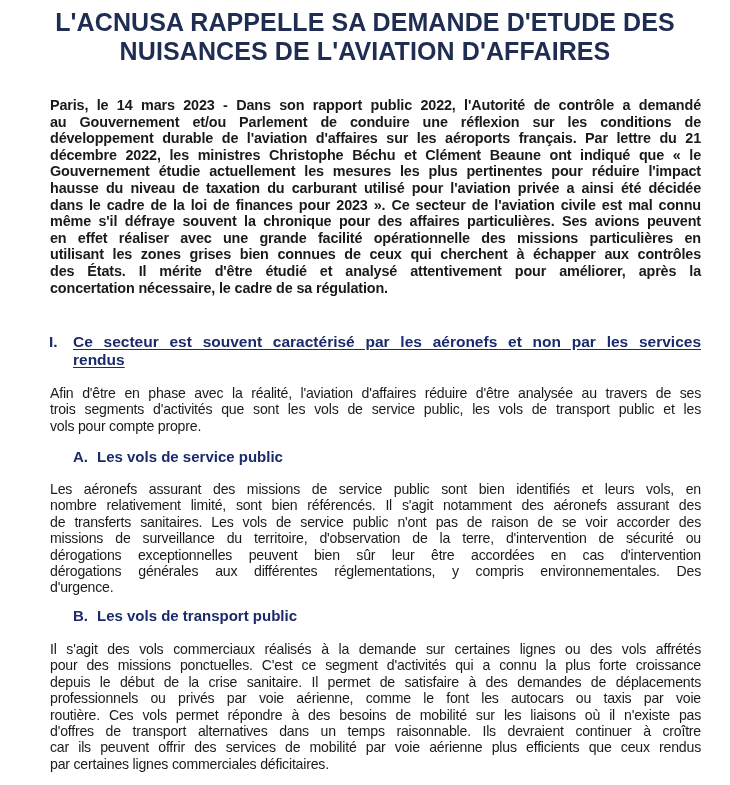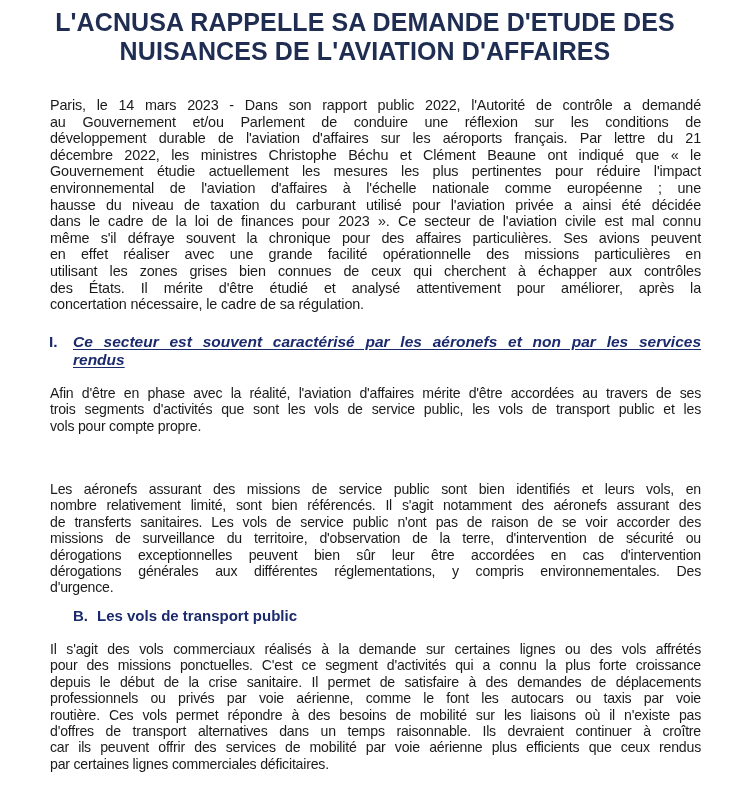--- a/index.html
+++ b/index.html
@@ -36,21 +36,21 @@
       margin: 0;
     }
     .title span { display: block; }
     .intro {
       position: absolute;
       left: 50px;
       top: 97px;
       width: 651px;
       font-size: 14.4px;
       line-height: 16.6px;
-      font-weight: normal;
+      font-weight: bold;
       color: #1a1a1a;
       text-align: justify;
       margin: 0;
       letter-spacing: -0.15px;
     }
     .intro .line, .para .line {
       display: block;
       text-align: justify;
       text-align-last: justify;
       white-space: nowrap;
@@ -73,21 +73,20 @@
       left: 0;
       top: 0;
     }
     .section-heading .text {
       position: absolute;
       left: 24px;
       top: 0;
       width: 628px;
       text-decoration: underline;
       text-underline-offset: 2px;
-      font-style: italic;
     }
     .section-heading .text .line {
       display: block;
       text-align: justify;
       text-align-last: justify;
       white-space: nowrap;
     }
     .section-heading .text .line.last { text-align-last: left; }
     .para {
       position: absolute;
@@ -121,44 +120,46 @@
     <span>L'ACNUSA RAPPELLE SA DEMANDE D'ETUDE DES</span>
     <span>NUISANCES DE L'AVIATION D'AFFAIRES</span>
   </h1>
 
   <p class="intro">
     <span class="line">Paris, le 14 mars 2023 - Dans son rapport public 2022, l'Autorité de contrôle a demandé</span>
     <span class="line">au Gouvernement et/ou Parlement de conduire une réflexion sur les conditions de</span>
     <span class="line">développement durable de l'aviation d'affaires sur les aéroports français. Par lettre du 21</span>
     <span class="line">décembre 2022, les ministres Christophe Béchu et Clément Beaune ont indiqué que « le</span>
     <span class="line">Gouvernement étudie actuellement les mesures les plus pertinentes pour réduire l'impact</span>
-    <span class="line">environnemental de l'aviation d'affaires à l'échelle nationale comme européenne ; une</span>
     <span class="line">hausse du niveau de taxation du carburant utilisé pour l'aviation privée a ainsi été décidée</span>
     <span class="line">dans le cadre de la loi de finances pour 2023 ». Ce secteur de l'aviation civile est mal connu</span>
     <span class="line">même s'il défraye souvent la chronique pour des affaires particulières. Ses avions peuvent</span>
     <span class="line">en effet réaliser avec une grande facilité opérationnelle des missions particulières en</span>
     <span class="line">utilisant les zones grises bien connues de ceux qui cherchent à échapper aux contrôles</span>
     <span class="line">des États. Il mérite d'être étudié et analysé attentivement pour améliorer, après la</span>
     <span class="line last">concertation nécessaire, le cadre de sa régulation.</span>
   </p>
 
   <h2 class="section-heading">
     <span class="num">I.</span>
     <span class="text">
       <span class="line">Ce secteur est souvent caractérisé par les aéronefs et non par les services</span>
       <span class="line last">rendus</span>
     </span>
   </h2>
 
   <p class="para" style="top: 385px;">
-    <span class="line">Afin d'être en phase avec la réalité, l'aviation d'affaires mérite d'être accordées au travers de ses</span>
+    <span class="line">Afin d'être en phase avec la réalité, l'aviation d'affaires réduire d'être analysée au travers de ses</span>
     <span class="line">trois segments d'activités que sont les vols de service public, les vols de transport public et les</span>
     <span class="line last">vols pour compte propre.</span>
   </p>
 
+  <h3 class="sub-heading" style="top: 448px;">
+    <span class="letter">A.</span><span>Les vols de service public</span>
+  </h3>
 
   <p class="para" style="top: 481px;">
     <span class="line">Les aéronefs assurant des missions de service public sont bien identifiés et leurs vols, en</span>
     <span class="line">nombre relativement limité, sont bien référencés. Il s'agit notamment des aéronefs assurant des</span>
     <span class="line">de transferts sanitaires. Les vols de service public n'ont pas de raison de se voir accorder des</span>
     <span class="line">missions de surveillance du territoire, d'observation de la terre, d'intervention de sécurité ou</span>
     <span class="line">dérogations exceptionnelles peuvent bien sûr leur être accordées en cas d'intervention</span>
     <span class="line">dérogations générales aux différentes réglementations, y compris environnementales. Des</span>
     <span class="line last">d'urgence.</span>
   </p>

